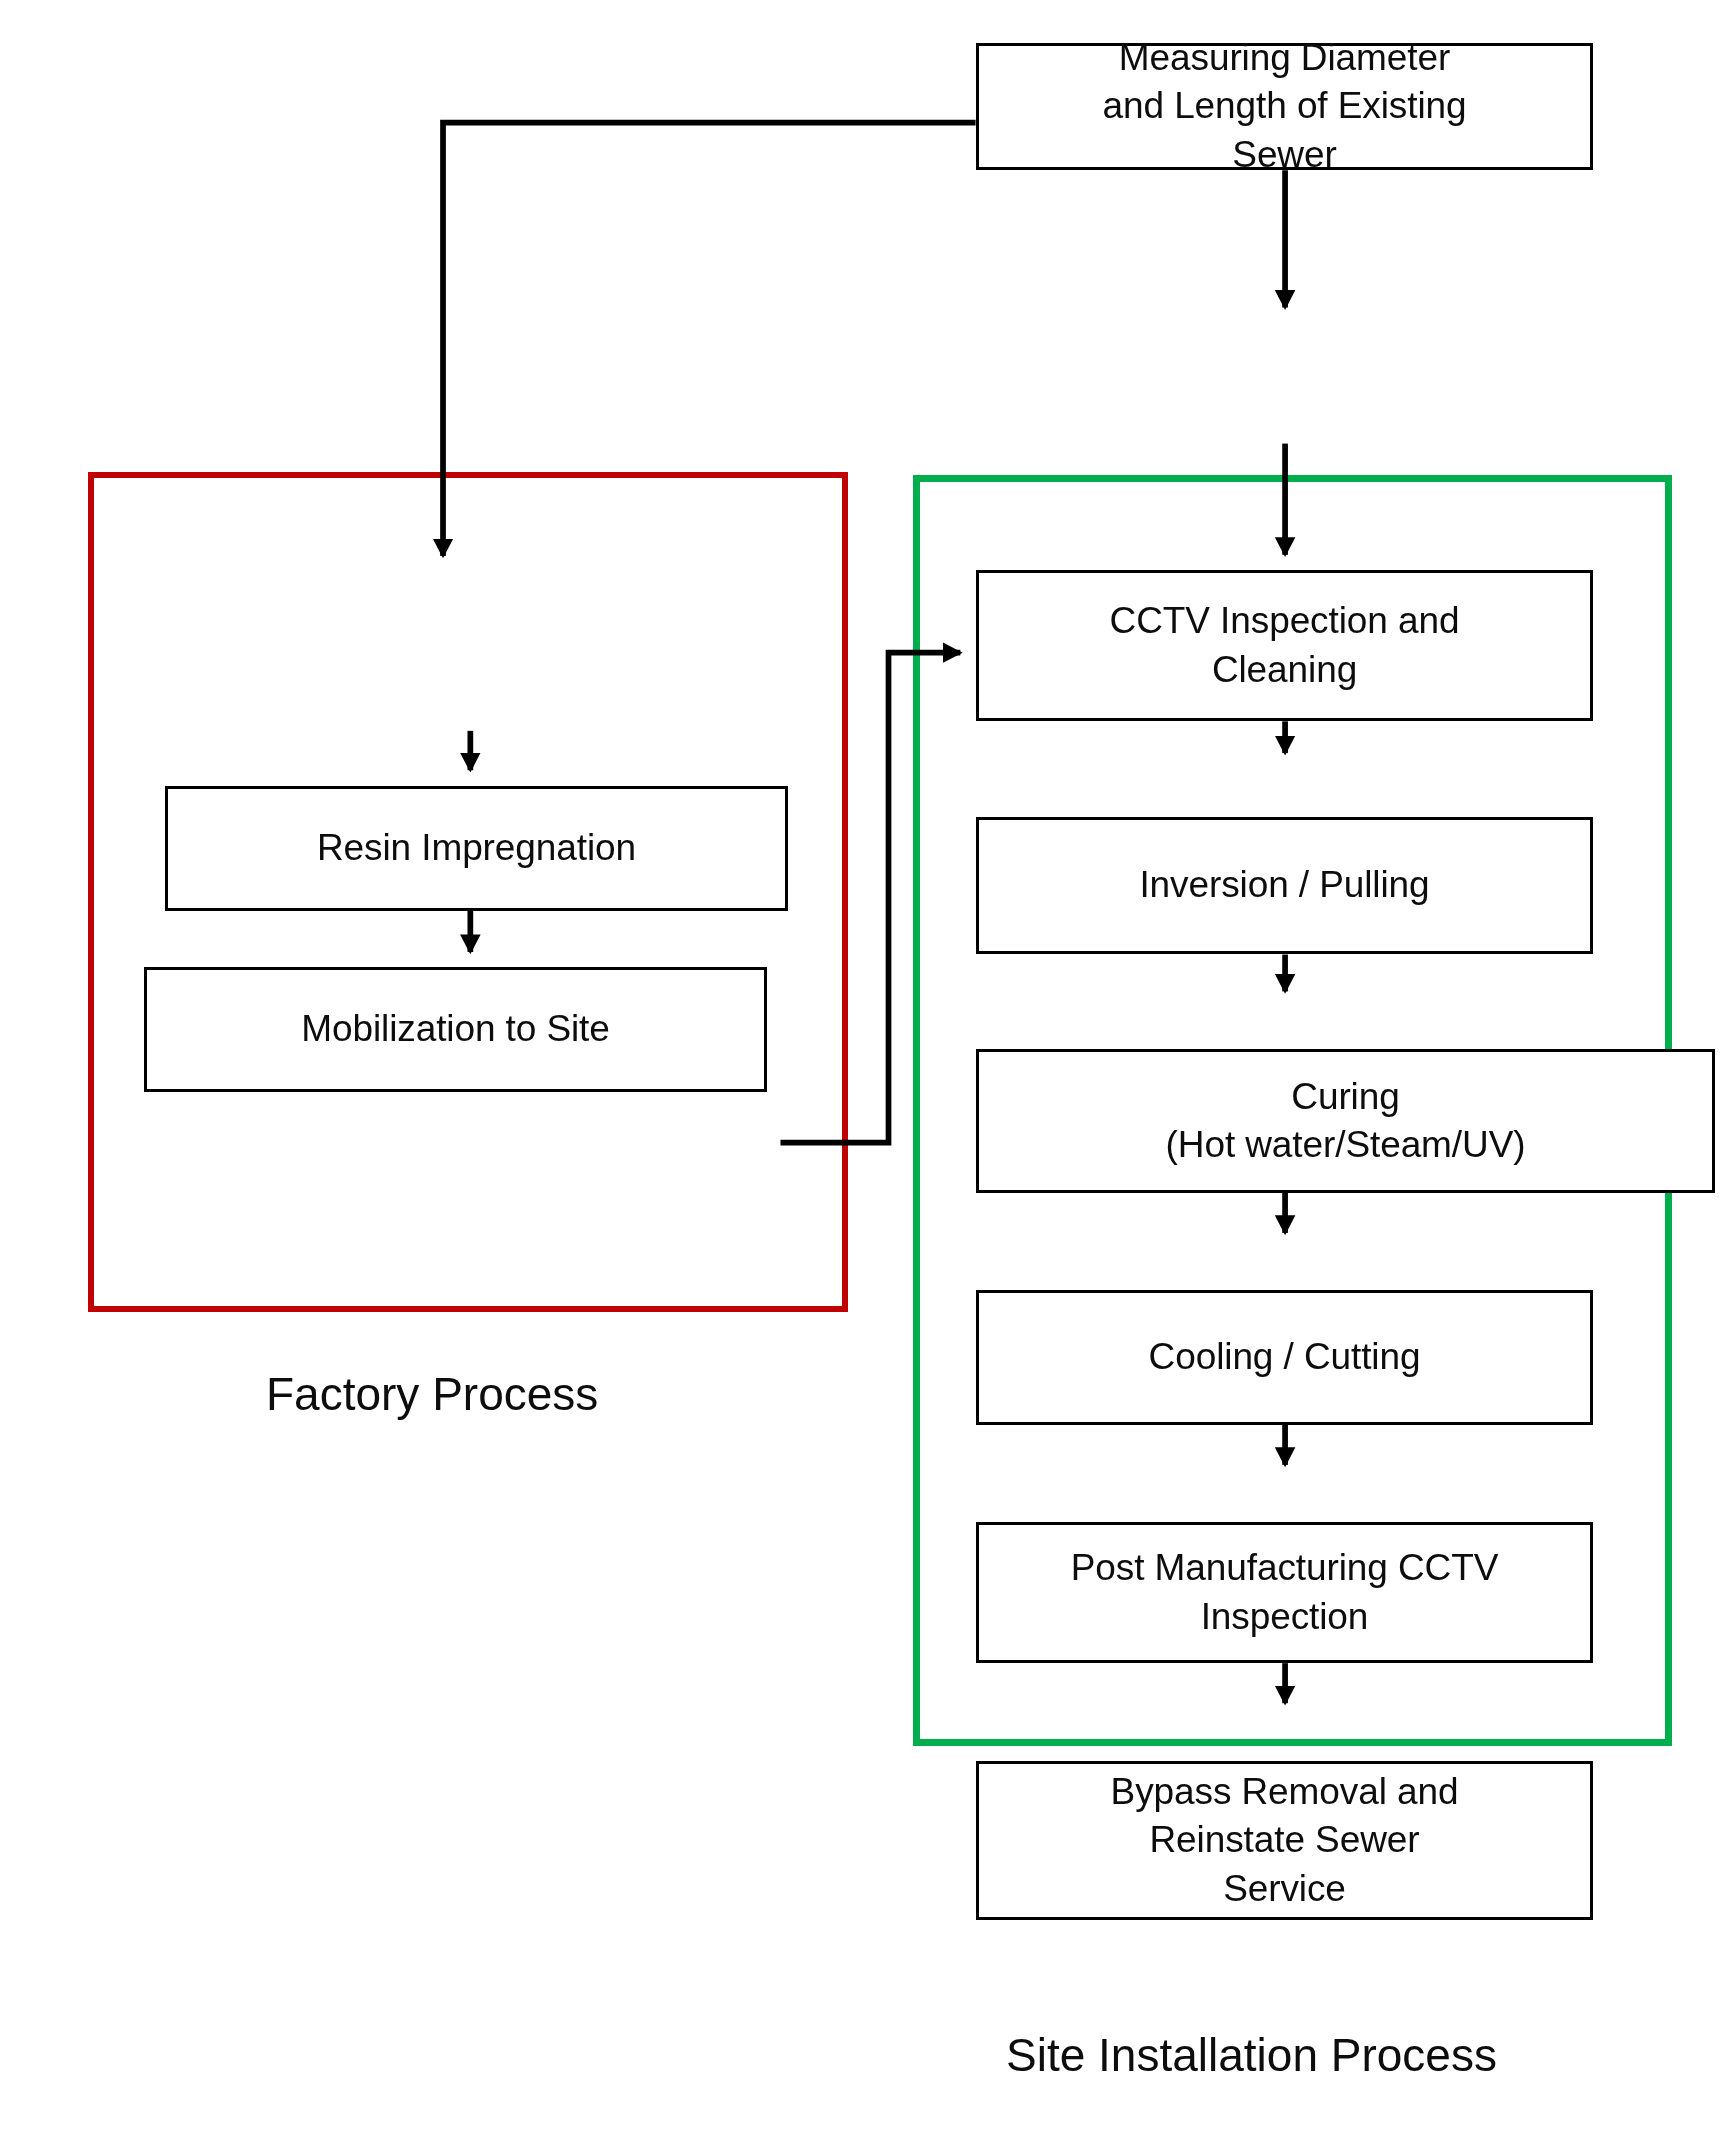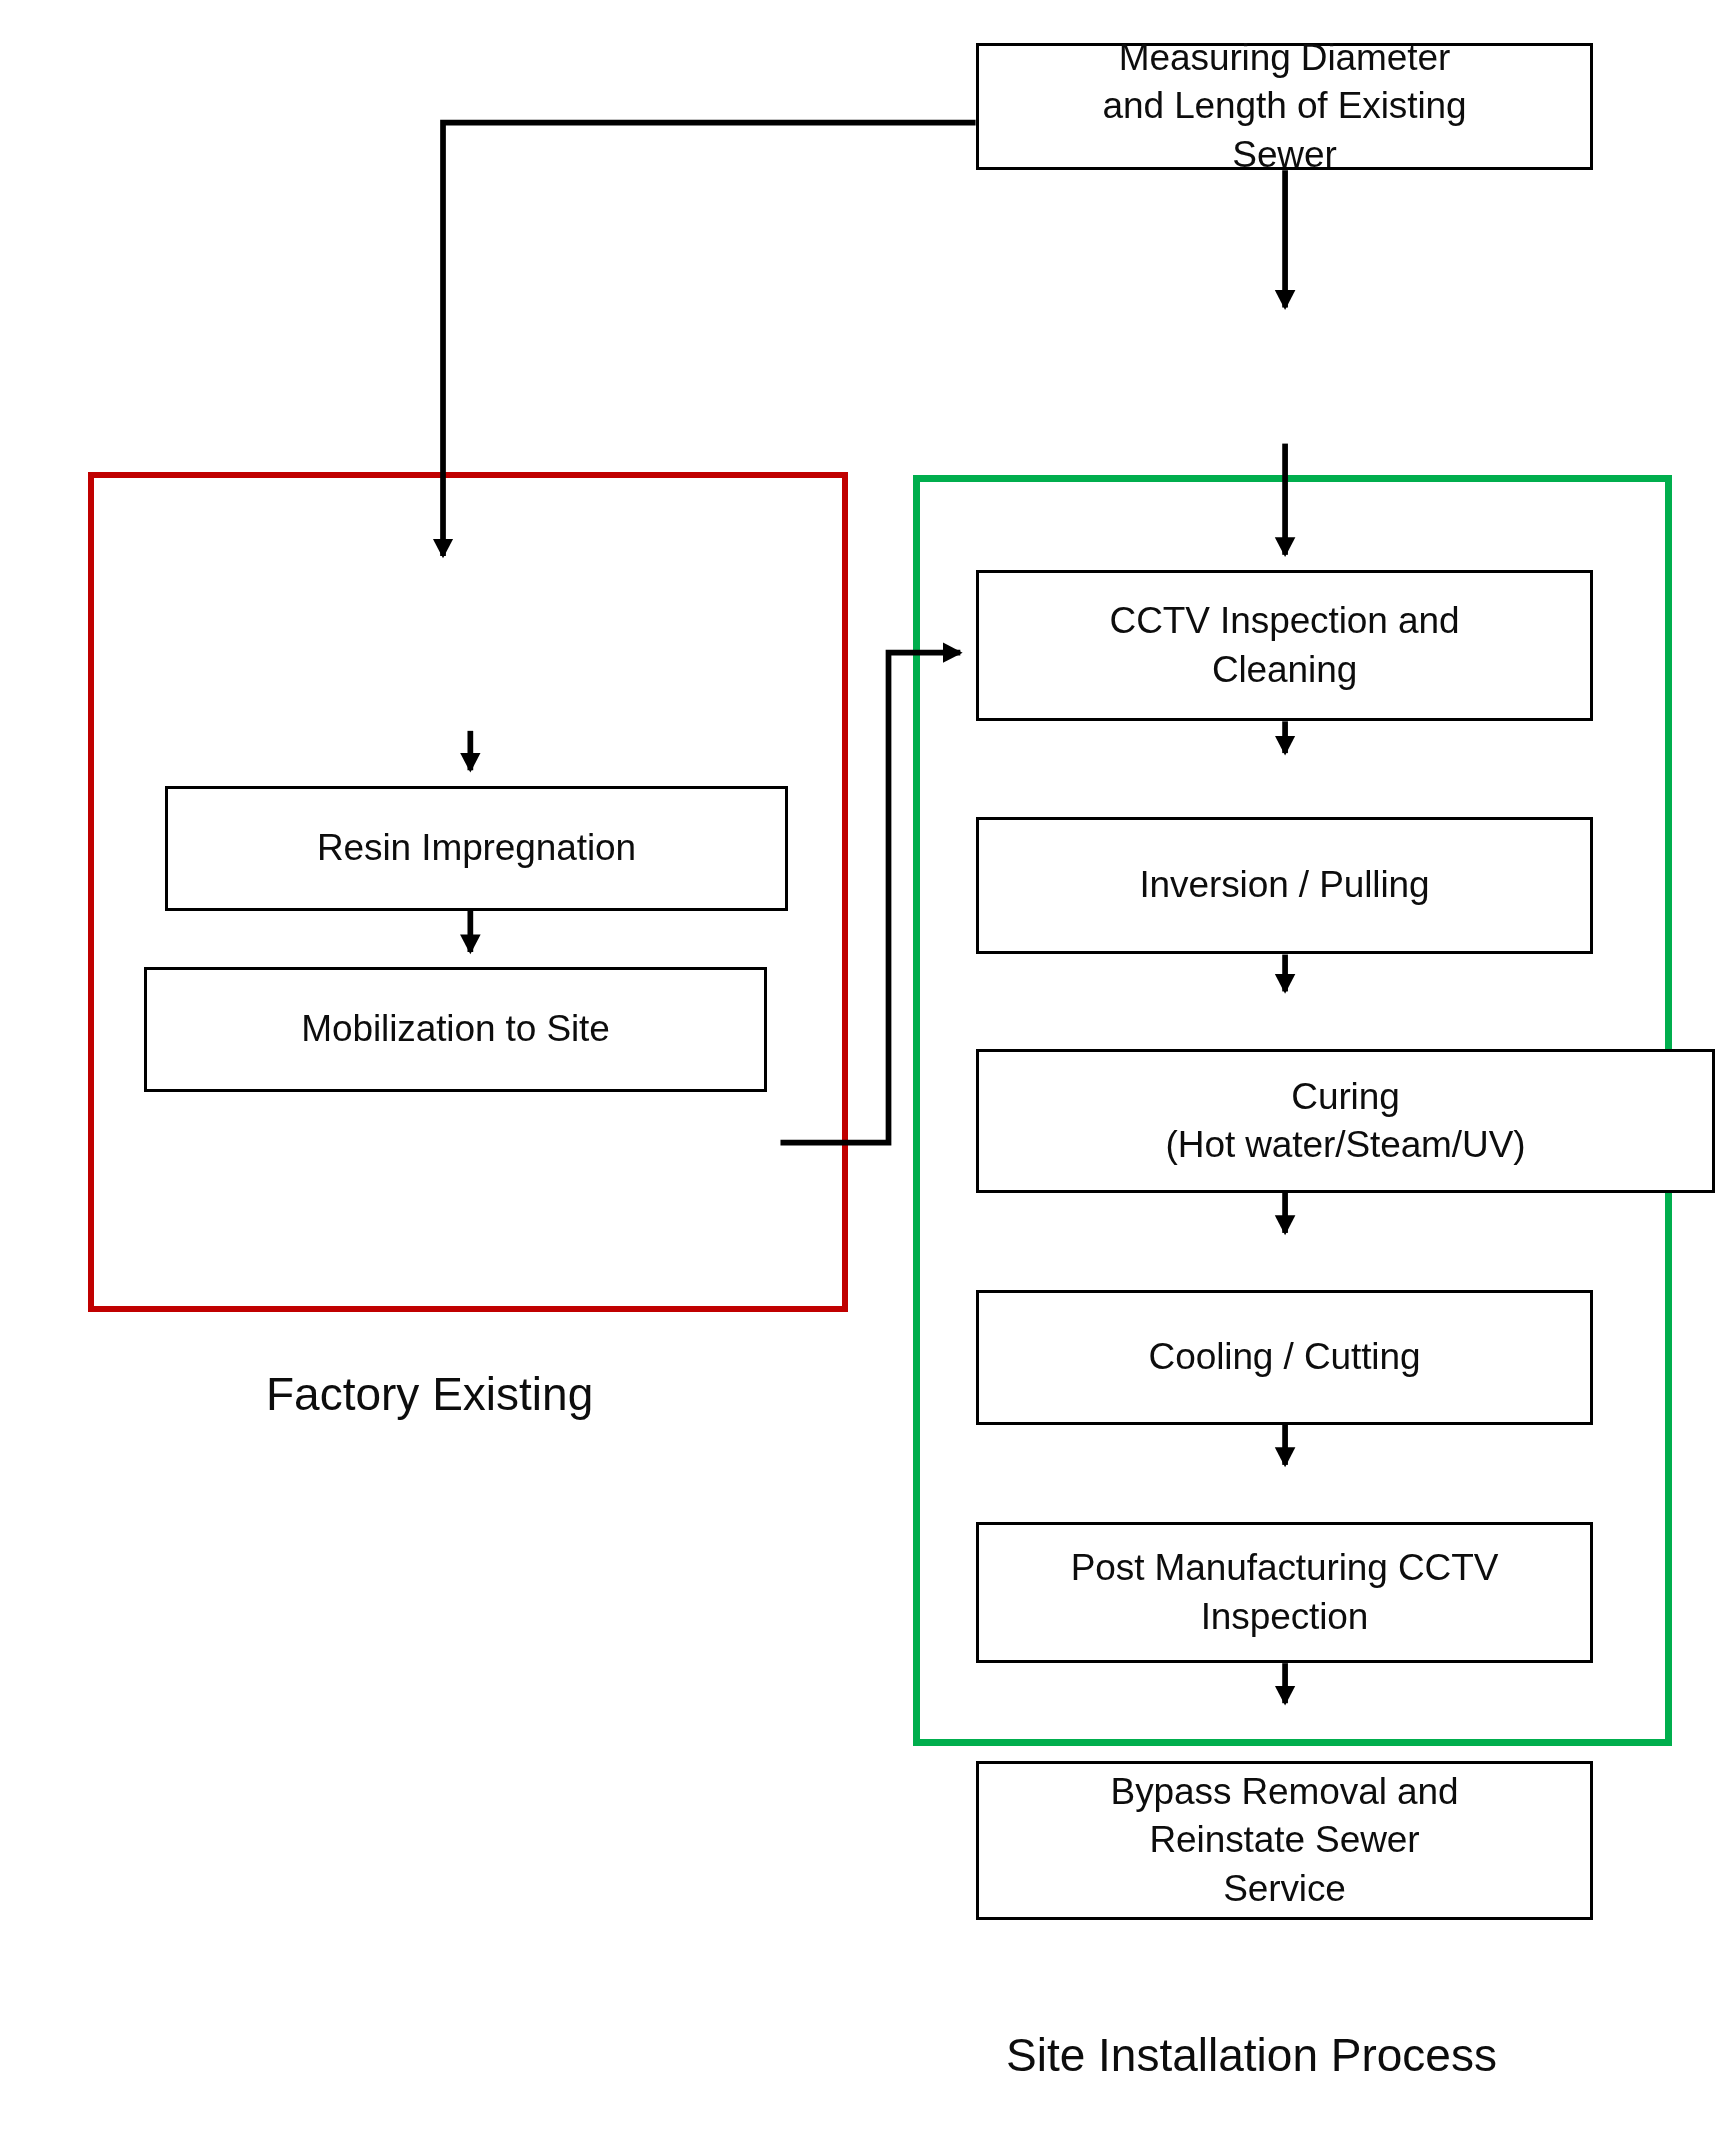--- a/index.html
+++ b/index.html
@@ -102,18 +102,18 @@
     <span class="txt">Post Manufacturing CCTV
 Inspection</span>
   </div>
 
   <div class="node" style="left:976px;top:1761px;width:617px;height:159px;">
     <span class="txt">Bypass Removal and
 Reinstate Sewer
 Service</span>
   </div>
 
-  <div class="grp-label" style="left:266px;top:1367px;">Factory Existing</div>
+  <div class="grp-label" style="left:266px;top:1367px;">Factory Process</div>
 
   <div class="grp-label" style="left:1006px;top:2028px;">Site Installation Process</div>
 
 </div>
 
 
 </body></html>

